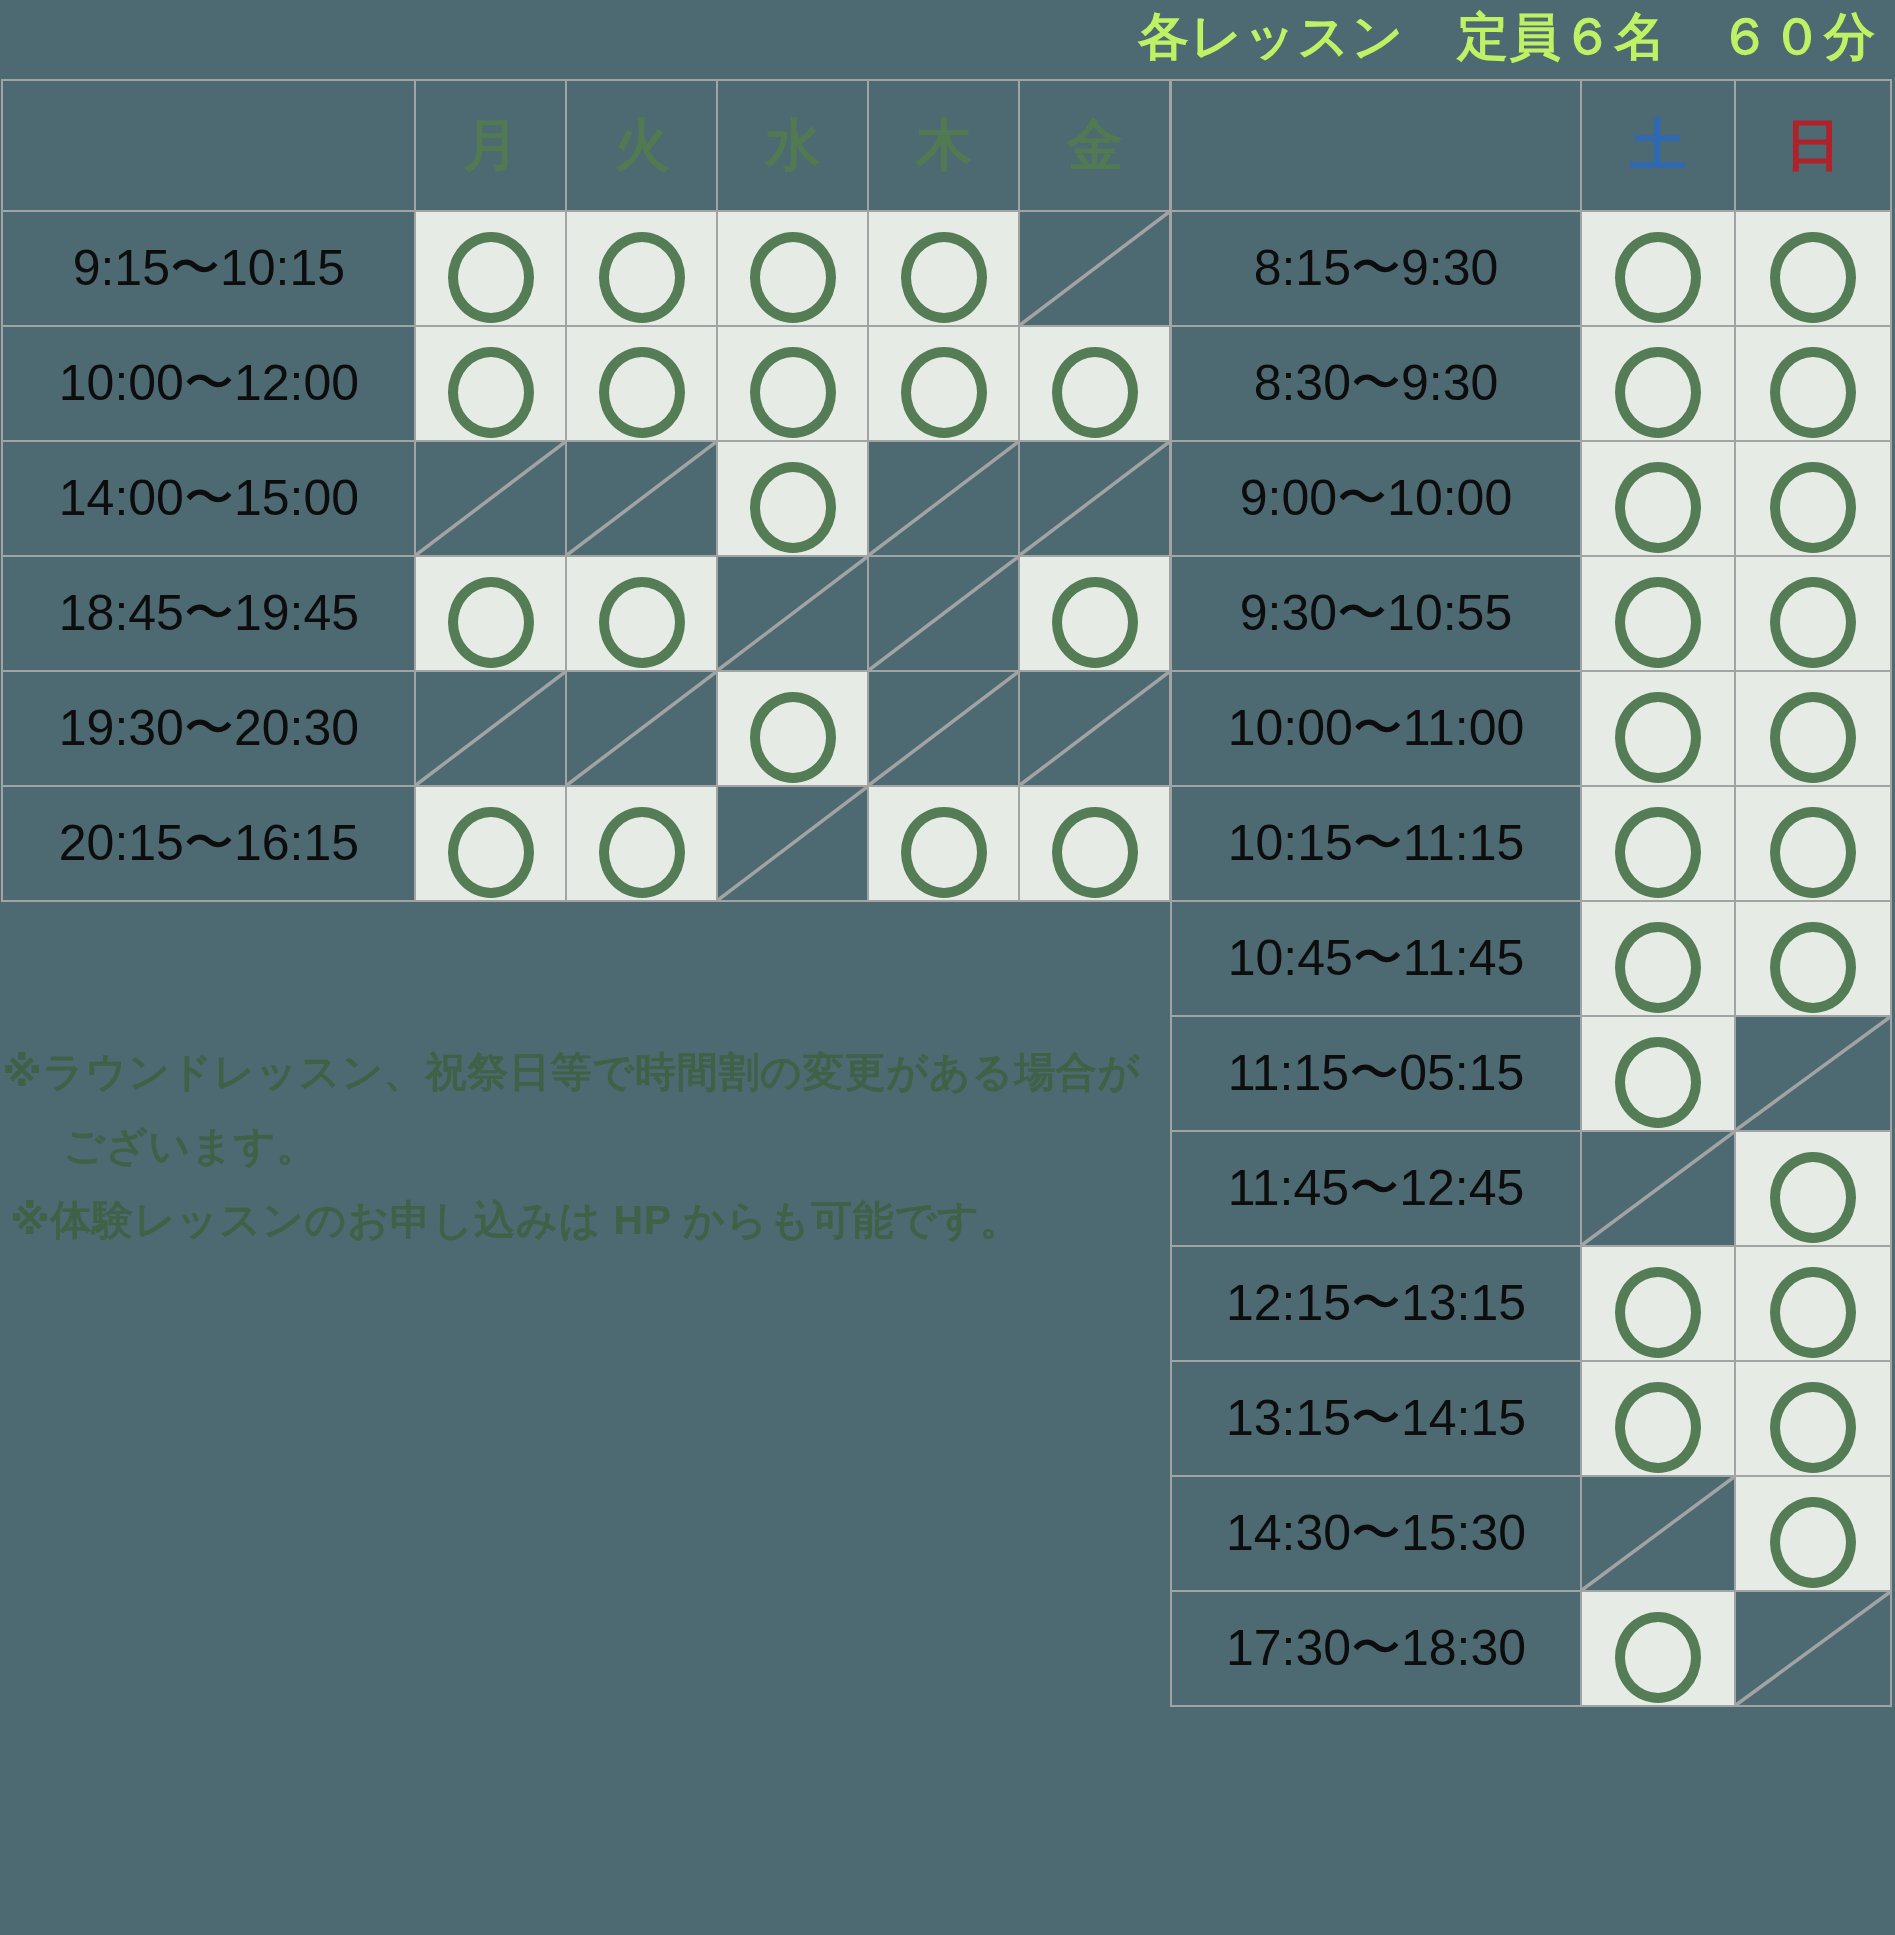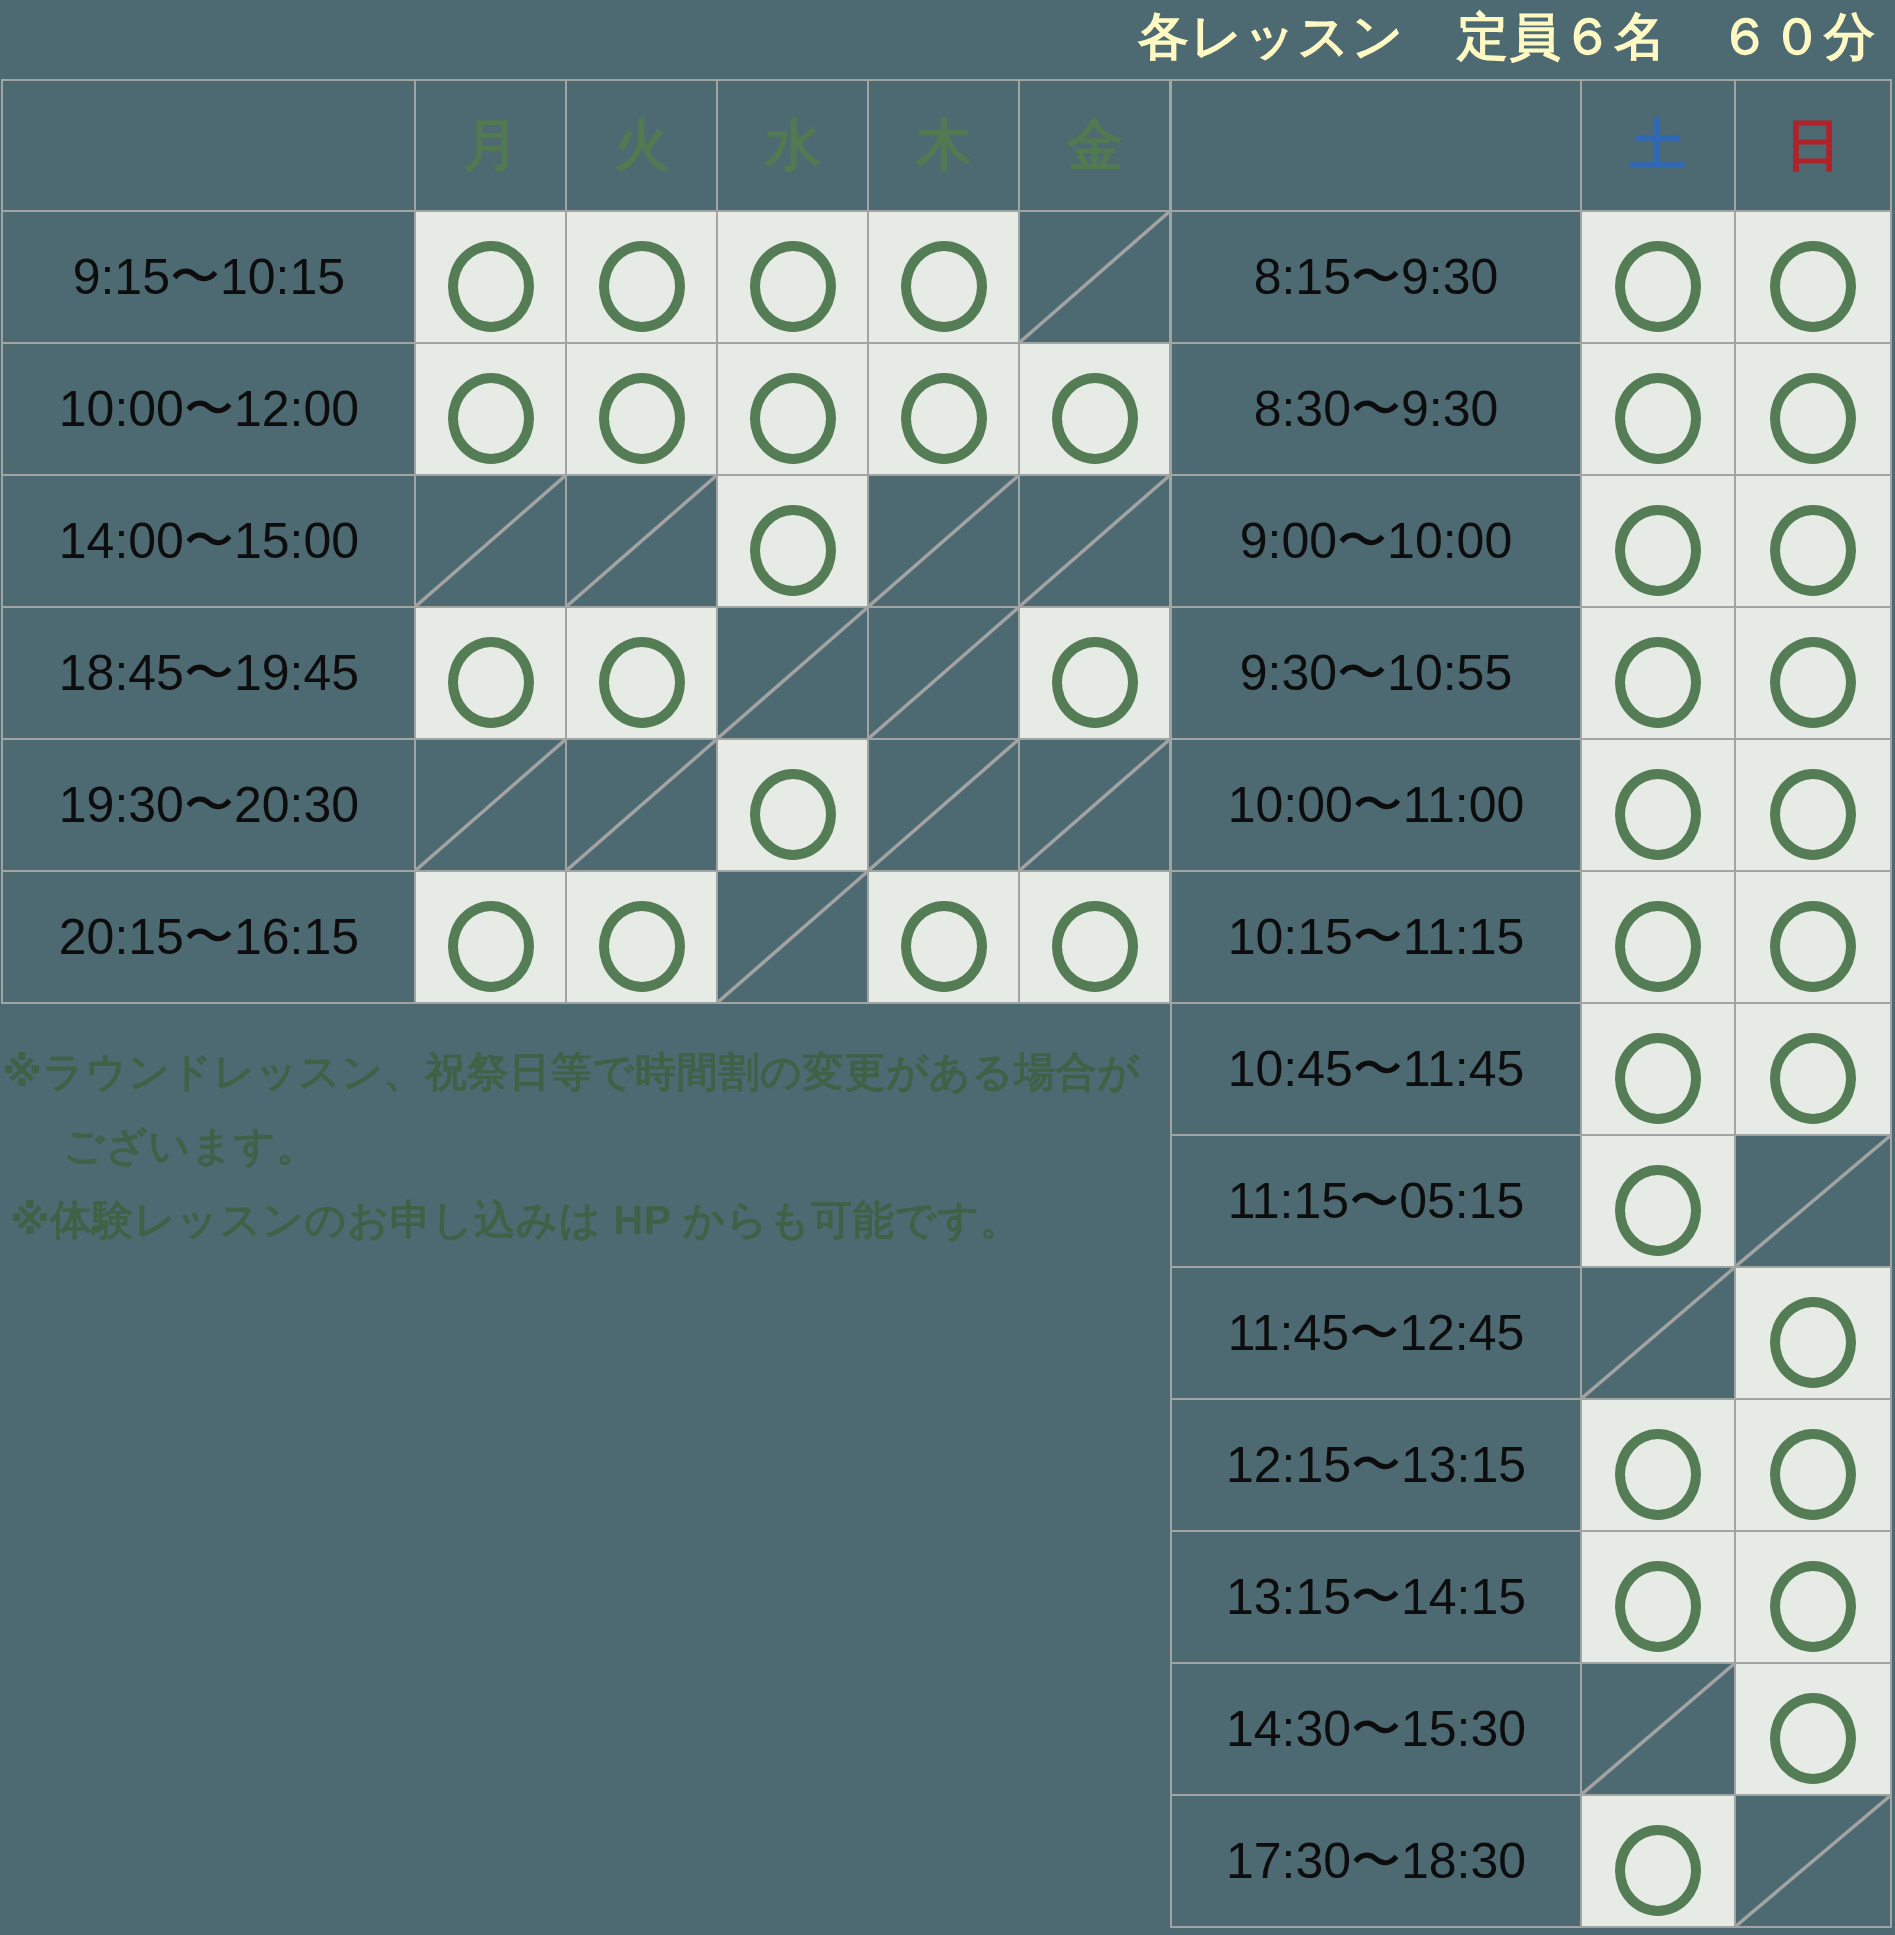--- a/index.html
+++ b/index.html
@@ -1,24 +1,24 @@
 <!DOCTYPE html>
 <html style="font-size:11.4px"><head>
 <meta charset="utf-8">
 <style>
   html,body{margin:0;padding:0}
   body{background:#4d6972;font-family:"Liberation Sans","DejaVu Sans",sans-serif}
   .canvas{position:relative;width:1895px;height:1936px;background:#4d6972;overflow:hidden}
 
   .title{position:absolute;top:2.9px;left:1138px;white-space:nowrap;
-         font-size:51px;font-weight:bold;color:#fef9c3;letter-spacing:1.4px}
+         font-size:51px;font-weight:bold;color:#bef264;letter-spacing:1.4px}
 
   table.tbl{position:absolute;border-collapse:collapse;table-layout:fixed}
   .tbl th,.tbl td{border:2.1px solid #a2a4a3;padding:0;text-align:center;vertical-align:middle}
-  .tbl tbody tr{height:132px}
+  .tbl tbody tr{height:115px}
   .tbl thead tr{height:131px}
 
   .tbl-weekday{left:1.4px;top:79px}
   .tbl-weekend{left:1170px;top:79px}
 
   col.c-time{width:413px}
   col.c-time-r{width:410px}
   col.c-day{width:151px}
   col.c-sat{width:154px}
   col.c-sun{width:156px}

